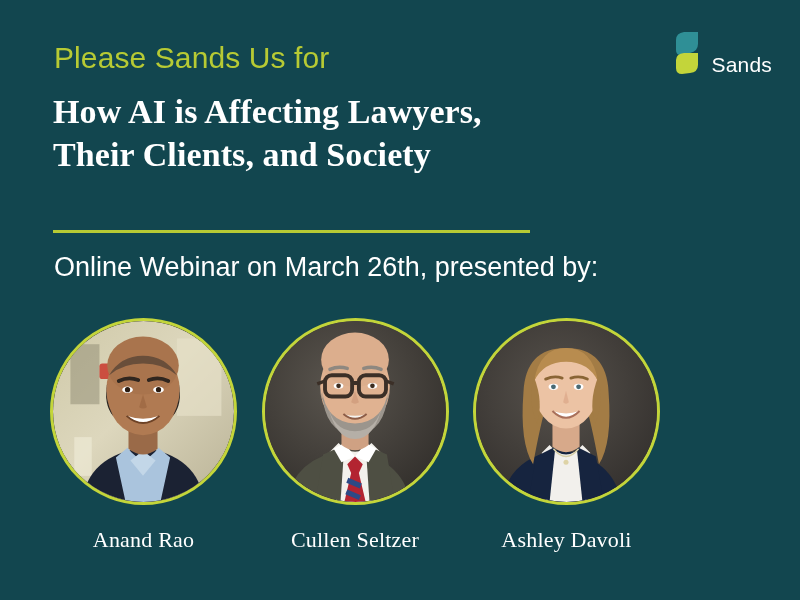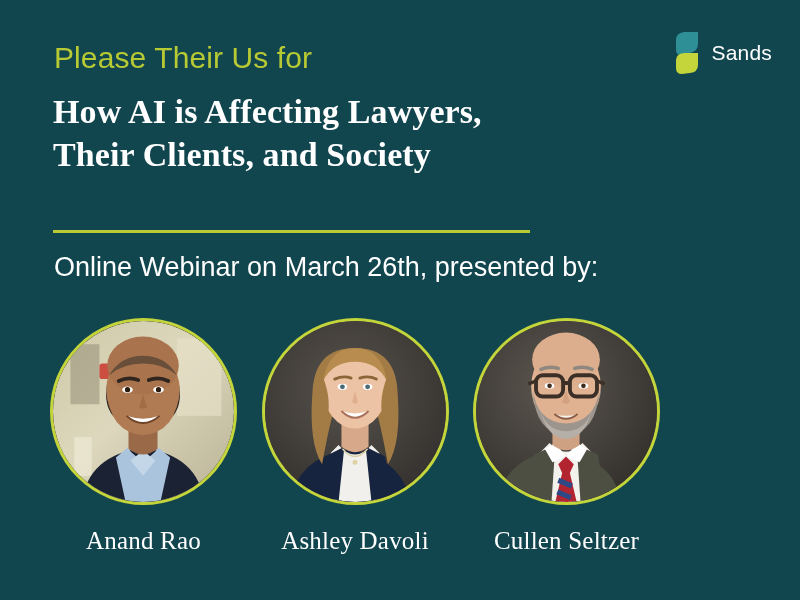--- a/index.html
+++ b/index.html
@@ -13,21 +13,21 @@
   .poster {
     position:relative;
     width:800px; height:600px;
     background:#12464f;
   }
 
   
   .logo {
     position:absolute;
     top:30px; right:28px;
-    display:flex; align-items:center; gap:9px;
+    display:flex; align-items:flex-end; gap:9px;
   }
   .logo-mark { width:30px; height:46px; display:block; }
   .logo-words {
     display:flex; flex-direction:column;
     line-height:1.04;
     color:#ffffff;
     font-size:21px;
     letter-spacing:.2px;
   }
 
@@ -94,41 +94,41 @@
     border-radius:50%;
     overflow:hidden;
   }
   .portrait svg { display:block; width:100%; height:100%; }
 
   .speaker-name {
     margin-top:22px;
     text-align:center;
     color:#ffffff;
     font-family:"Liberation Serif", serif;
-    font-size:25px;
+    font-size:22px;
     letter-spacing:.2px;
     white-space:nowrap;
   }
 </style>
 </head>
 <body>
 
 <div class="poster">
 
   <div class="logo">
     <svg class="logo-mark" viewBox="0 0 30 46">
       <path d="M26 2 L26 14 Q26 21 18 23 L10 25 Q4 26 4 20 L4 10 Q4 3 12 2 Z" fill="#2f8f96"></path>
       <path d="M26 23 L26 35 Q26 42 18 43 L10 44 Q4 44 4 38 L4 30 Q4 24 12 23 Z" fill="#c3d53a"></path>
     </svg>
     <div class="logo-words">
       <span>Sands</span>
     </div>
   </div>
 
-  <div class="eyebrow">Please Their Us for</div>
+  <div class="eyebrow">Please Sands Us for</div>
 
   <div class="title">
     <div>How AI is Affecting Lawyers,</div>
     <div>Their Clients, and Society</div>
   </div>
 
   <div class="divider"></div>
 
   <div class="subtitle">Online Webinar on March 26th, presented by:</div>
 
@@ -181,20 +181,82 @@
         </div>
       </div>
       <div class="speaker-name">Anand Rao</div>
     </div>
 
     <div class="speaker">
       <div class="portrait">
         <div class="portrait-inner">
           <svg viewBox="0 0 187 187" preserveAspectRatio="xMidYMid slice">
             <defs>
+              <radialGradient id="bg3" cx="42%" cy="36%" r="80%">
+                <stop offset="0%" stop-color="#5b564f"></stop>
+                <stop offset="100%" stop-color="#2d2a27"></stop>
+              </radialGradient>
+            </defs>
+            <rect width="187" height="187" fill="url(#bg3)"></rect>
+
+            <path d="M22 187 q8-46 62-54 q58 8 66 54 z" fill="#4e4f43"></path>
+
+            <path d="M76 126 q17 18 34 0 l10 10 -8 51 h-38 l-8-51 z" fill="#f3f1ec"></path>
+
+            <path d="M60 138 l22-10 -4 59 h-26 z" fill="#4e4f43"></path>
+            <path d="M126 138 l-22-10 4 59 h26 z" fill="#4e4f43"></path>
+
+            <path d="M82 126 l11 14 -14 6 -8-14z" fill="#ffffff"></path>
+            <path d="M104 126 l-11 14 14 6 8-14z" fill="#ffffff"></path>
+
+            <path d="M93 140 l-8 8 4 9 8 0 4-9z" fill="#b32431"></path>
+            <path d="M89 157 l8 0 7 30 -11 8 -11-8z" fill="#b32431"></path>
+            <path d="M86 162 l14 6 -2 5 -14-6z" fill="#2d4a86"></path>
+            <path d="M85 174 l14 6 -2 5 -14-6z" fill="#2d4a86"></path>
+
+            <path d="M79 104 h28 v24 q-14 11 -28 0 z" fill="#cfa183"></path>
+
+            <ellipse cx="93" cy="68" rx="36" ry="44" fill="#e0b291"></ellipse>
+            <ellipse cx="93" cy="40" rx="35" ry="28" fill="#dcae8d"></ellipse>
+
+            <path d="M59 72 q2 44 34 46 q32-2 34-46 q-4 32 -34 34 q-30-2 -34-34z" fill="#9b958d"></path>
+            <path d="M64 84 q8 38 29 38 q21 0 29-38 q-6 30 -29 30 q-23 0-29-30z" fill="#b5afa7"></path>
+
+            <path d="M58 58 q-3 18 3 26 q-6-14 -3-26z" fill="#8b857d"></path>
+            <path d="M128 58 q3 18 -3 26 q6-14 3-26z" fill="#8b857d"></path>
+
+            <rect x="62" y="56" width="28" height="22" rx="7" fill="none" stroke="#3b2f27" stroke-width="4"></rect>
+            <rect x="97" y="56" width="28" height="22" rx="7" fill="none" stroke="#3b2f27" stroke-width="4"></rect>
+            <path d="M90 64 h7" stroke="#3b2f27" stroke-width="4"></path>
+            <path d="M62 62 l-8 3" stroke="#3b2f27" stroke-width="3.5"></path>
+            <path d="M125 62 l8 3" stroke="#3b2f27" stroke-width="3.5"></path>
+
+            <ellipse cx="76" cy="67" rx="5" ry="3" fill="#ffffff"></ellipse>
+            <ellipse cx="111" cy="67" rx="5" ry="3" fill="#ffffff"></ellipse>
+            <circle cx="76" cy="67" r="2.4" fill="#3d2c1f"></circle>
+            <circle cx="111" cy="67" r="2.4" fill="#3d2c1f"></circle>
+
+            <path d="M67 50 q9-4 18-1" stroke="#8e8880" stroke-width="3.5" fill="none" stroke-linecap="round"></path>
+            <path d="M102 49 q9-3 18 1" stroke="#8e8880" stroke-width="3.5" fill="none" stroke-linecap="round"></path>
+
+            <path d="M93 72 l-4 12 q4 3 8 0z" fill="#c99475" opacity="0.6"></path>
+
+            <path d="M81 96 q12 9 24 0 q-12 4 -24 0z" fill="#f6f3ef"></path>
+            <path d="M81 96 q12 10 24 0" stroke="#8d5c46" stroke-width="2" fill="none"></path>
+          </svg>
+        </div>
+      </div>
+      <div class="speaker-name">Cullen Seltzer</div>
+    </div>
+
+    <div class="speaker">
+      <div class="portrait">
+        <div class="portrait-inner">
+          <svg viewBox="0 0 187 187" preserveAspectRatio="xMidYMid slice">
+            <defs>
               <radialGradient id="bg2" cx="45%" cy="38%" r="78%">
                 <stop offset="0%" stop-color="#57524c"></stop>
                 <stop offset="100%" stop-color="#2e2b29"></stop>
               </radialGradient>
             </defs>
             <rect width="187" height="187" fill="url(#bg2)"></rect>
 
             <path d="M26 187 q8-46 60-54 q56 8 64 54 z" fill="#16243f"></path>
 
             <path d="M76 128 q17 20 34 0 l8 8 -4 51 h-42 l-4-51 z" fill="#f2f0ec"></path>
@@ -226,76 +288,14 @@
             <path d="M79 93 q14 14 28 0" stroke="#a9705a" stroke-width="2" fill="none"></path>
 
             <path d="M80 132 q13 16 26 0" stroke="#d8cfa8" stroke-width="1.6" fill="none"></path>
             <circle cx="93" cy="146" r="2.6" fill="#ded3a6"></circle>
           </svg>
         </div>
       </div>
       <div class="speaker-name">Ashley Davoli</div>
     </div>
 
-    <div class="speaker">
-      <div class="portrait">
-        <div class="portrait-inner">
-          <svg viewBox="0 0 187 187" preserveAspectRatio="xMidYMid slice">
-            <defs>
-              <radialGradient id="bg3" cx="42%" cy="36%" r="80%">
-                <stop offset="0%" stop-color="#5b564f"></stop>
-                <stop offset="100%" stop-color="#2d2a27"></stop>
-              </radialGradient>
-            </defs>
-            <rect width="187" height="187" fill="url(#bg3)"></rect>
-
-            <path d="M22 187 q8-46 62-54 q58 8 66 54 z" fill="#4e4f43"></path>
-
-            <path d="M76 126 q17 18 34 0 l10 10 -8 51 h-38 l-8-51 z" fill="#f3f1ec"></path>
-
-            <path d="M60 138 l22-10 -4 59 h-26 z" fill="#4e4f43"></path>
-            <path d="M126 138 l-22-10 4 59 h26 z" fill="#4e4f43"></path>
-
-            <path d="M82 126 l11 14 -14 6 -8-14z" fill="#ffffff"></path>
-            <path d="M104 126 l-11 14 14 6 8-14z" fill="#ffffff"></path>
-
-            <path d="M93 140 l-8 8 4 9 8 0 4-9z" fill="#b32431"></path>
-            <path d="M89 157 l8 0 7 30 -11 8 -11-8z" fill="#b32431"></path>
-            <path d="M86 162 l14 6 -2 5 -14-6z" fill="#2d4a86"></path>
-            <path d="M85 174 l14 6 -2 5 -14-6z" fill="#2d4a86"></path>
-
-            <path d="M79 104 h28 v24 q-14 11 -28 0 z" fill="#cfa183"></path>
-
-            <ellipse cx="93" cy="68" rx="36" ry="44" fill="#e0b291"></ellipse>
-            <ellipse cx="93" cy="40" rx="35" ry="28" fill="#dcae8d"></ellipse>
-
-            <path d="M59 72 q2 44 34 46 q32-2 34-46 q-4 32 -34 34 q-30-2 -34-34z" fill="#9b958d"></path>
-            <path d="M64 84 q8 38 29 38 q21 0 29-38 q-6 30 -29 30 q-23 0-29-30z" fill="#b5afa7"></path>
-
-            <path d="M58 58 q-3 18 3 26 q-6-14 -3-26z" fill="#8b857d"></path>
-            <path d="M128 58 q3 18 -3 26 q6-14 3-26z" fill="#8b857d"></path>
-
-            <rect x="62" y="56" width="28" height="22" rx="7" fill="none" stroke="#3b2f27" stroke-width="4"></rect>
-            <rect x="97" y="56" width="28" height="22" rx="7" fill="none" stroke="#3b2f27" stroke-width="4"></rect>
-            <path d="M90 64 h7" stroke="#3b2f27" stroke-width="4"></path>
-            <path d="M62 62 l-8 3" stroke="#3b2f27" stroke-width="3.5"></path>
-            <path d="M125 62 l8 3" stroke="#3b2f27" stroke-width="3.5"></path>
-
-            <ellipse cx="76" cy="67" rx="5" ry="3" fill="#ffffff"></ellipse>
-            <ellipse cx="111" cy="67" rx="5" ry="3" fill="#ffffff"></ellipse>
-            <circle cx="76" cy="67" r="2.4" fill="#3d2c1f"></circle>
-            <circle cx="111" cy="67" r="2.4" fill="#3d2c1f"></circle>
-
-            <path d="M67 50 q9-4 18-1" stroke="#8e8880" stroke-width="3.5" fill="none" stroke-linecap="round"></path>
-            <path d="M102 49 q9-3 18 1" stroke="#8e8880" stroke-width="3.5" fill="none" stroke-linecap="round"></path>
-
-            <path d="M93 72 l-4 12 q4 3 8 0z" fill="#c99475" opacity="0.6"></path>
-
-            <path d="M81 96 q12 9 24 0 q-12 4 -24 0z" fill="#f6f3ef"></path>
-            <path d="M81 96 q12 10 24 0" stroke="#8d5c46" stroke-width="2" fill="none"></path>
-          </svg>
-        </div>
-      </div>
-      <div class="speaker-name">Cullen Seltzer</div>
-    </div>
-
   </div>
 </div>
 
 </body></html>

